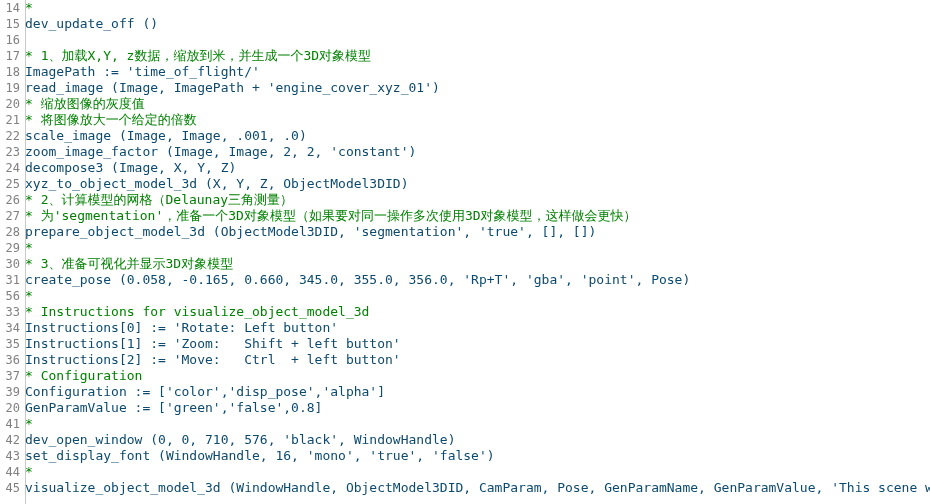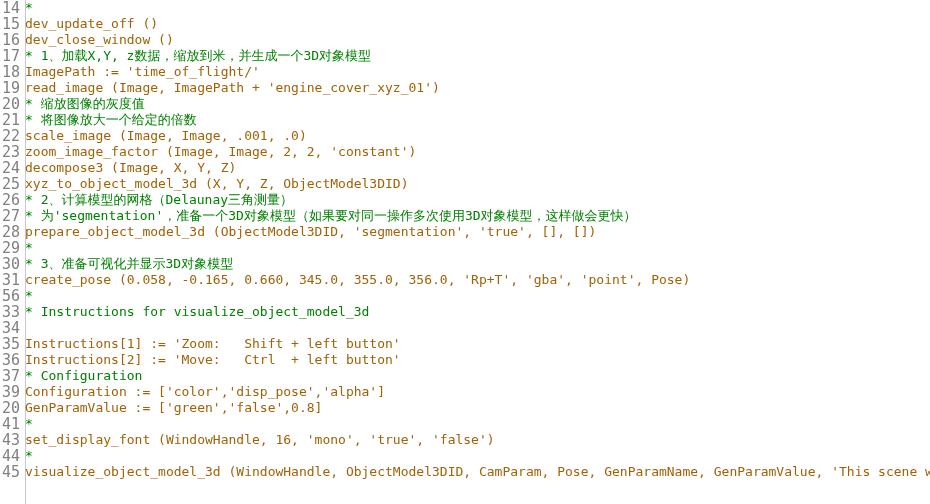--- a/index.html
+++ b/index.html
@@ -29,60 +29,59 @@
     height: 16px;
     line-height: 16px;
     white-space: nowrap;
   }
   .gutter {
     flex: 0 0 auto;
     width: 22px;
     text-align: right;
     color: #808080;
     font-family: "DejaVu Sans Mono", "Liberation Mono", monospace;
-    font-size: 15px;
+    font-size: 12px;
     line-height: 16px;
     padding-right: 2px;
     box-sizing: border-box;
     user-select: none;
   }
   .gutter-rule {
     position: absolute;
     top: 0;
     left: 25px;
     width: 1px;
     height: 504px;
     background: #c8c8c8;
   }
   .content {
     flex: 0 0 auto;
     padding-left: 3px;
     white-space: pre;
     overflow: visible;
   }
   .tok-comment { color: #008000; }
-  .tok-code    { color: #a16207; }
+  .tok-code    { color: #0c4a6e; }
 </style>
 </head>
 <body>
 
 <div id="editor">
   <div class="gutter-rule"></div>
   <div class="code-area">
       <div class="line">
         <span class="gutter">14</span>
         <span class="content tok-comment">*</span>
       </div>
       <div class="line">
         <span class="gutter">15</span>
         <span class="content tok-code">dev_update_off ()</span>
       </div>
       <div class="line">
         <span class="gutter">16</span>
-        <span class="content tok-code">dev_close_window ()</span>
       </div>
       <div class="line">
         <span class="gutter">17</span>
         <span class="content tok-comment">* 1、加载X,Y, z数据，缩放到米，并生成一个3D对象模型</span>
       </div>
       <div class="line">
         <span class="gutter">18</span>
         <span class="content tok-code">ImagePath := 'time_of_flight/'</span>
       </div>
       <div class="line">
@@ -140,20 +139,21 @@
       <div class="line">
         <span class="gutter">56</span>
         <span class="content tok-comment">*</span>
       </div>
       <div class="line">
         <span class="gutter">33</span>
         <span class="content tok-comment">* Instructions for visualize_object_model_3d</span>
       </div>
       <div class="line">
         <span class="gutter">34</span>
+        <span class="content tok-code">Instructions[0] := 'Rotate: Left button'</span>
       </div>
       <div class="line">
         <span class="gutter">35</span>
         <span class="content tok-code">Instructions[1] := 'Zoom:   Shift + left button'</span>
       </div>
       <div class="line">
         <span class="gutter">36</span>
         <span class="content tok-code">Instructions[2] := 'Move:   Ctrl  + left button'</span>
       </div>
       <div class="line">
@@ -166,20 +166,24 @@
       </div>
       <div class="line">
         <span class="gutter">20</span>
         <span class="content tok-code">GenParamValue := ['green','false',0.8]</span>
       </div>
       <div class="line">
         <span class="gutter">41</span>
         <span class="content tok-comment">*</span>
       </div>
       <div class="line">
+        <span class="gutter">42</span>
+        <span class="content tok-code">dev_open_window (0, 0, 710, 576, 'black', WindowHandle)</span>
+      </div>
+      <div class="line">
         <span class="gutter">43</span>
         <span class="content tok-code">set_display_font (WindowHandle, 16, 'mono', 'true', 'false')</span>
       </div>
       <div class="line">
         <span class="gutter">44</span>
         <span class="content tok-comment">*</span>
       </div>
       <div class="line">
         <span class="gutter">45</span>
         <span class="content tok-code">visualize_object_model_3d (WindowHandle, ObjectModel3DID, CamParam, Pose, GenParamName, GenParamValue, 'This scene will be segmented in the following steps.', [], [], PoseOut)</span>

